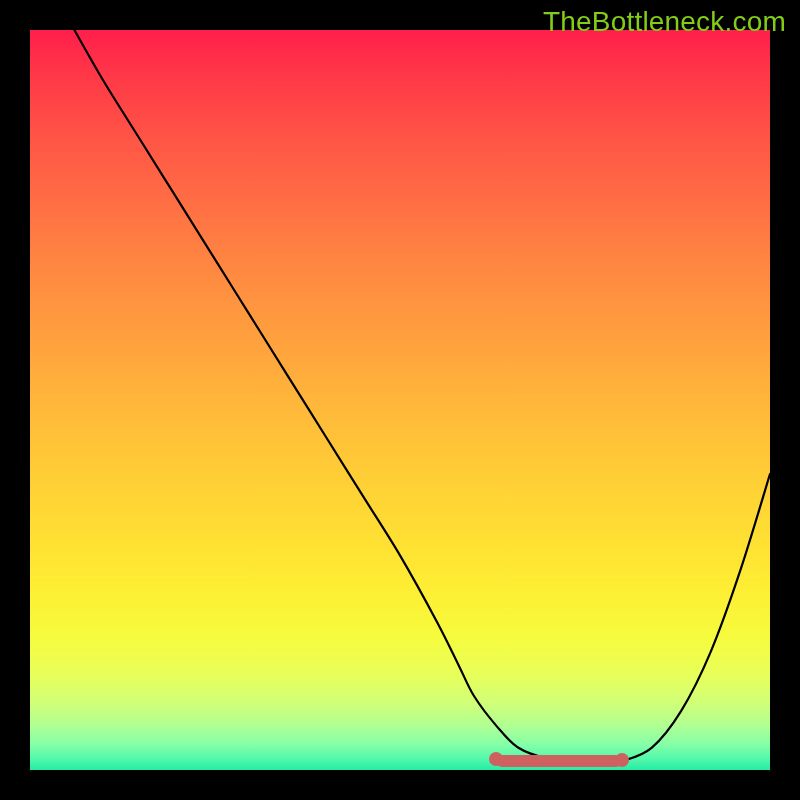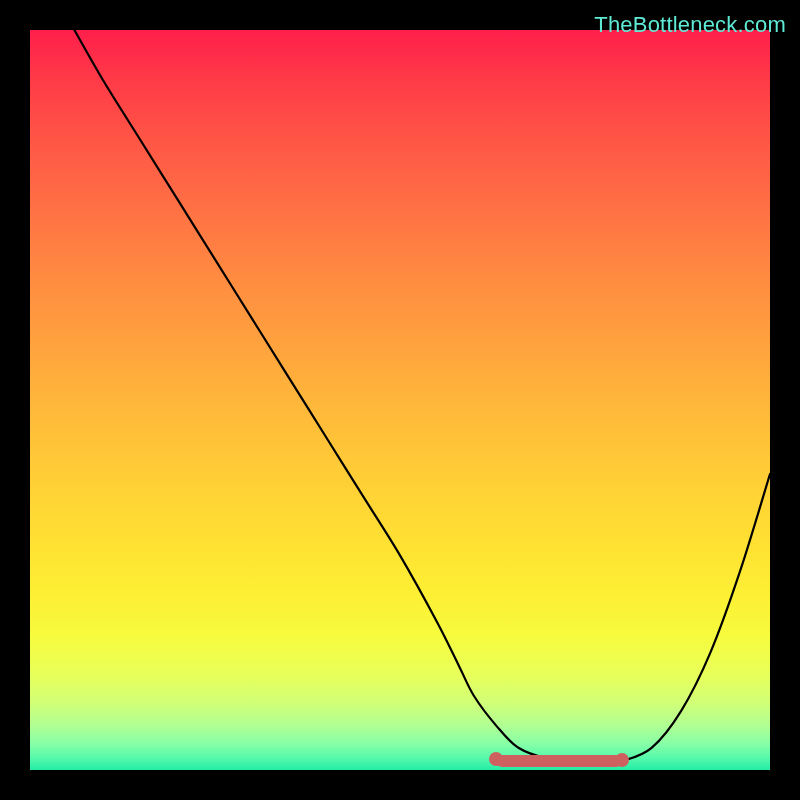--- a/index.html
+++ b/index.html
@@ -5,25 +5,25 @@
   * { margin: 0; padding: 0; box-sizing: border-box; }
   html, body { width: 800px; height: 800px; overflow: hidden; background: #000; }
   .frame {
     position: relative;
     width: 800px;
     height: 800px;
     background: #000;
   }
   .watermark {
     position: absolute;
-    top: 12px;
+    top: 6px;
     right: 14px;
     font-family: Arial, Helvetica, sans-serif;
-    font-size: 22px;
-    color: #5eead4;
+    font-size: 28px;
+    color: #84cc16;
     letter-spacing: 0.2px;
     z-index: 5;
   }
   .plot {
     position: absolute;
     left: 30px;
     top: 30px;
     width: 740px;
     height: 740px;
     overflow: hidden;

